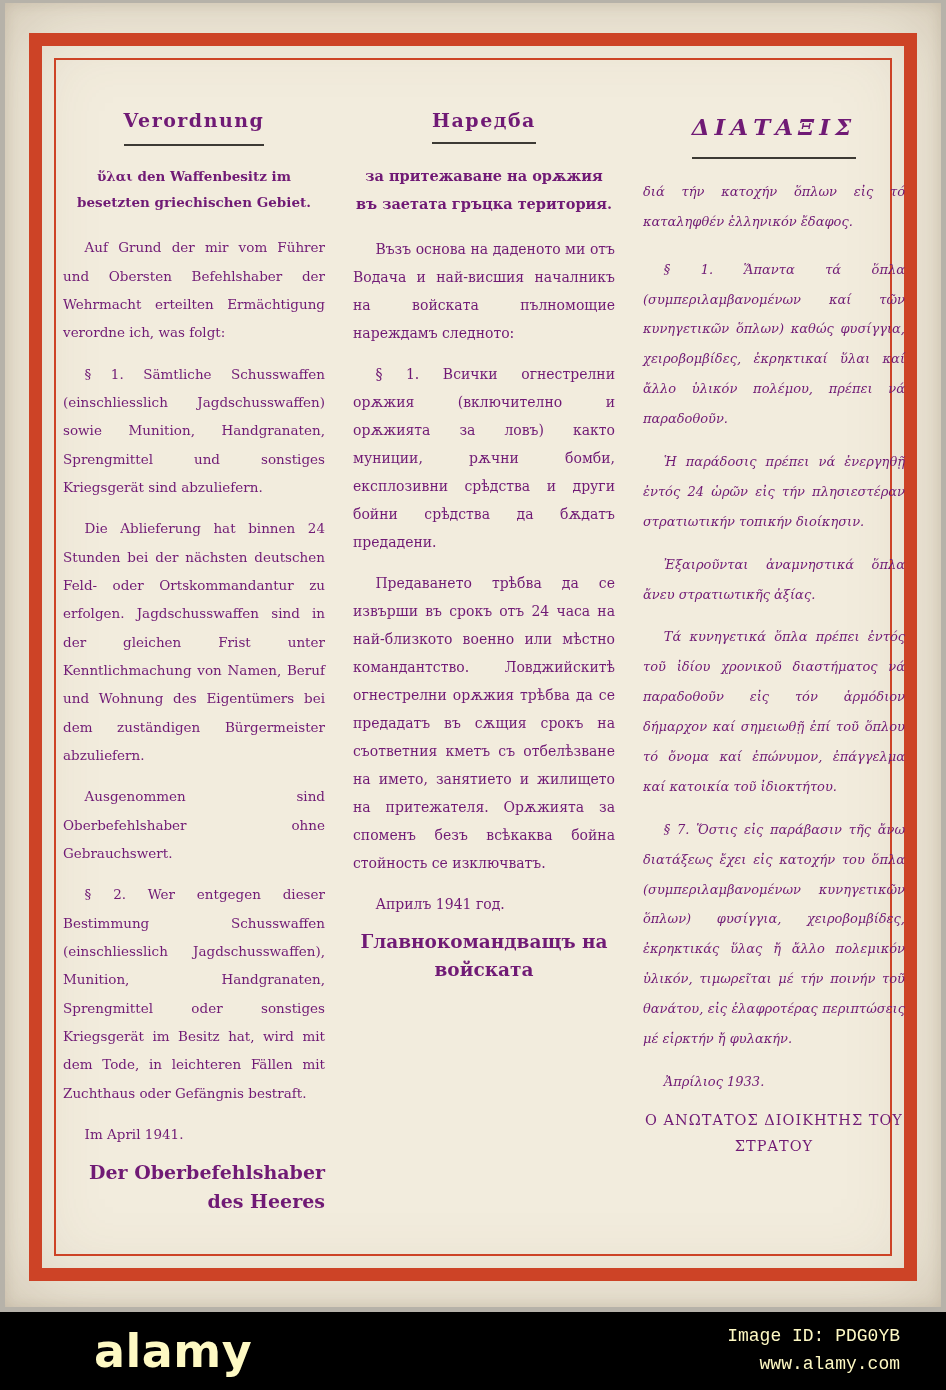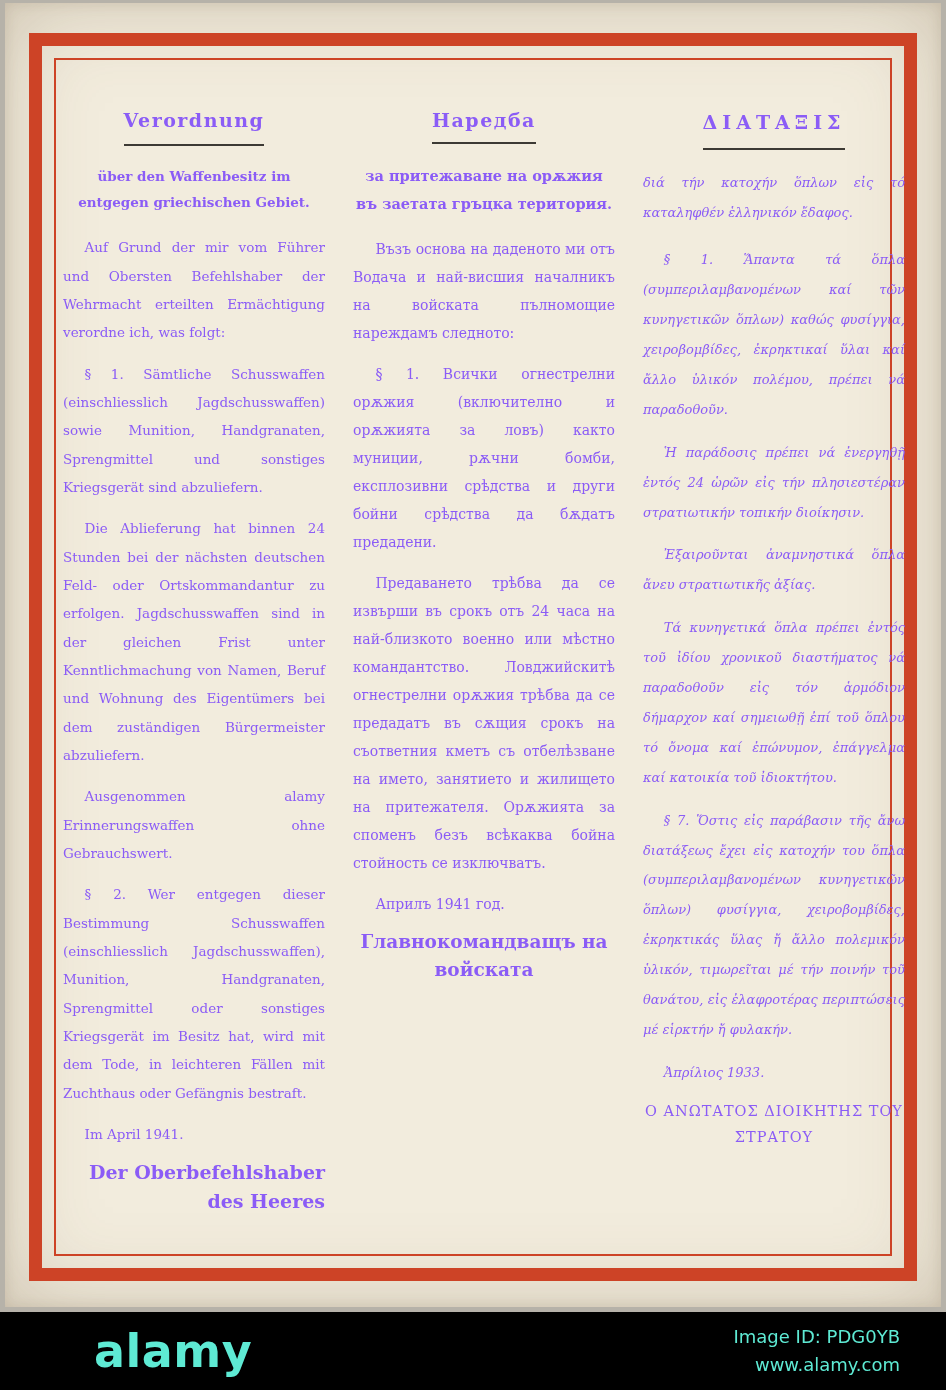--- a/index.html
+++ b/index.html
@@ -25,78 +25,78 @@
     position:absolute; left:24px; right:24px; top:30px; bottom:26px;
     border:13px solid #cd4326;
   }
   .rule {
     position:absolute; left:49px; right:49px; top:55px; bottom:51px;
     border:2px solid #cd4326;
   }
   .content {
     position:absolute; left:58px; right:36px; top:98px; bottom:62px;
     display:flex; gap:28px;
-    color:#8b5cf6;
+    color:#701a75;
   }
   .col { flex:1; min-width:0; }
 
   .head { text-align:center; margin-bottom:18px; font-style:normal; }
   .head .t {
     display:inline-block;
     font-weight:bold; font-size:19px; letter-spacing:1.5px;
     border-bottom:2.5px solid #3d3a34; padding-bottom:3px;
   }
-  .el .head .t { letter-spacing:5px; font-size:19px; border-bottom-width:2px; }
+  .el .head .t { font-style:italic; letter-spacing:5px; font-size:23px; border-bottom-width:2px; }
 
   .sub { margin-bottom:18px; }
   .de .sub, .bg .sub { font-weight:bold; text-align:center; line-height:1.9; }
   .bg .sub { font-size:14.5px; }
   .el .sub { text-align:justify; line-height:2.3; }
 
   .col p { margin:0 0 13px; text-align:justify; text-indent:1.6em; }
   .col .date { text-align:left; text-indent:1.6em; margin:7px 0 10px; }
 
   .sig { text-align:center; font-weight:bold; margin-top:6px; }
   .de { font-size:13.5px; line-height:2.1; }
   .bg { font-size:14px;  line-height:2.0; }
   .el { font-size:13px;  line-height:2.3; font-style:italic; }
   .de .sig { font-size:19px;   line-height:1.5;text-align:right; }
   .bg .sig { font-size:18.5px; line-height:1.5; }
   .el .sig { font-size:14.5px; line-height:1.8; letter-spacing:1px; font-style:normal; font-weight:normal; }
 
   .bar {
     position:absolute; left:0; bottom:0;
     width:946px; height:78px;
-    background:#000; color:#5eead4;
+    background:#000; color:#fef9c3;
     display:flex; align-items:center; justify-content:space-between;
     padding:0 46px 0 94px; box-sizing:border-box;
     font-family:"DejaVu Sans","Liberation Sans",sans-serif;
   }
   .logo { font-size:46px; font-weight:bold; letter-spacing:.5px; }
-  .meta { text-align:right; font-size:18px; line-height:1.55; }
+  .meta { text-align:right; font-size:18px; line-height:1.55;font-family:Liberation Mono, monospace; }
 </style>
 </head>
 <body>
 
 <div class="photo">
   <div class="poster">
     <div class="band"></div>
     <div class="rule"></div>
 
     <div class="content">
 
       <section class="col de">
         <div class="head">
           <span class="t">Verordnung</span>
         </div>
-        <div class="sub">über den Waffenbesitz im entgegen griechischen Gebiet.</div>
+        <div class="sub">ὕλαι den Waffenbesitz im besetzten griechischen Gebiet.</div>
         <p>Auf Grund der mir vom Führer und Obersten Befehlshaber der Wehrmacht erteilten Ermächtigung verordne ich, was folgt:</p>
         <p>§ 1. Sämtliche Schusswaffen (einschliesslich Jagdschusswaffen) sowie Munition, Handgranaten, Sprengmittel und sonstiges Kriegsgerät sind abzuliefern.</p>
         <p>Die Ablieferung hat binnen 24 Stunden bei der nächsten deutschen Feld- oder Ortskommandantur zu erfolgen. Jagdschusswaffen sind in der gleichen Frist unter Kenntlichmachung von Namen, Beruf und Wohnung des Eigentümers bei dem zuständigen Bürgermeister abzuliefern.</p>
-        <p>Ausgenommen alamy Erinnerungswaffen ohne Gebrauchswert.</p>
+        <p>Ausgenommen sind Oberbefehlshaber ohne Gebrauchswert.</p>
         <p>§ 2. Wer entgegen dieser Bestimmung Schusswaffen (einschliesslich Jagdschusswaffen), Munition, Handgranaten, Sprengmittel oder sonstiges Kriegsgerät im Besitz hat, wird mit dem Tode, in leichteren Fällen mit Zuchthaus oder Gefängnis bestraft.</p>
         <div class="date">Im April 1941.</div>
         <div class="sig">Der Oberbefehlshaber des Heeres</div>
       </section>
 
       <section class="col bg">
         <div class="head">
           <span class="t">Наредба</span>
         </div>
         <div class="sub">за притежаване на орѫжия въ заетата гръцка територия.</div>

